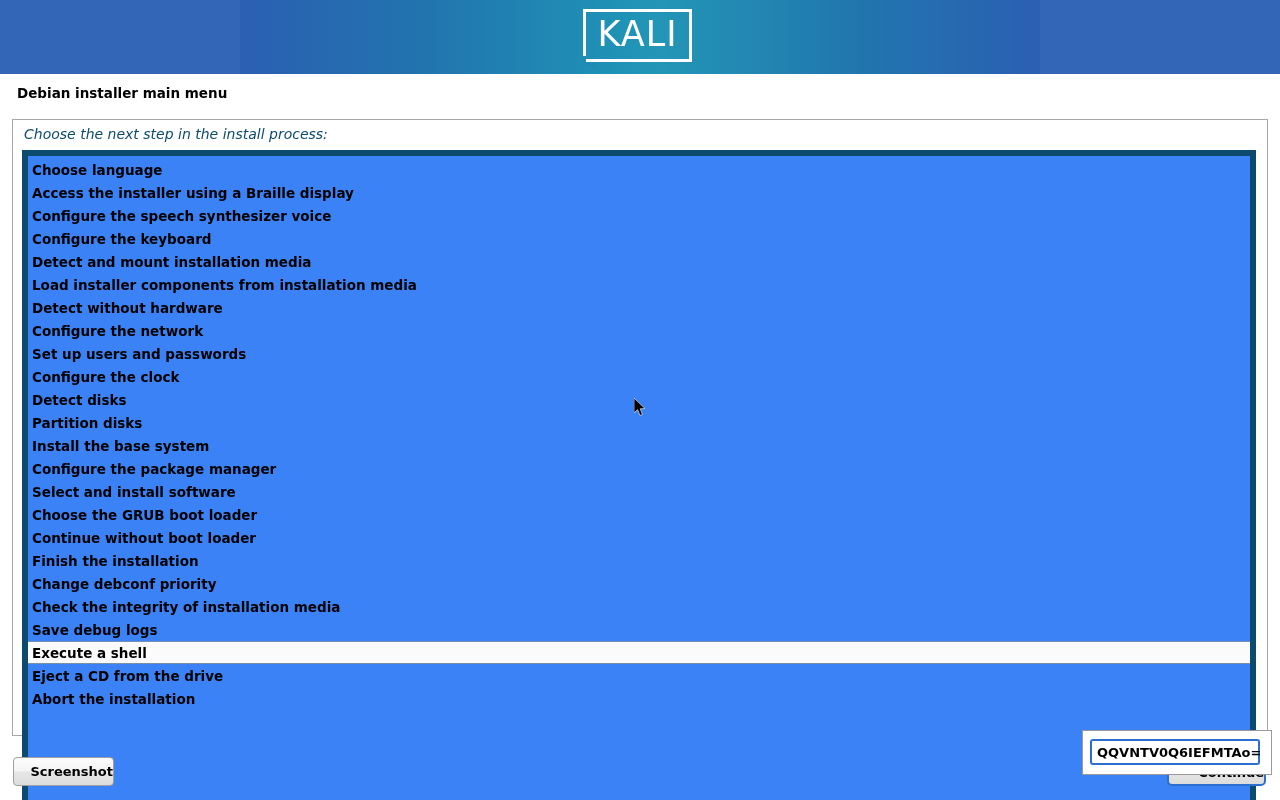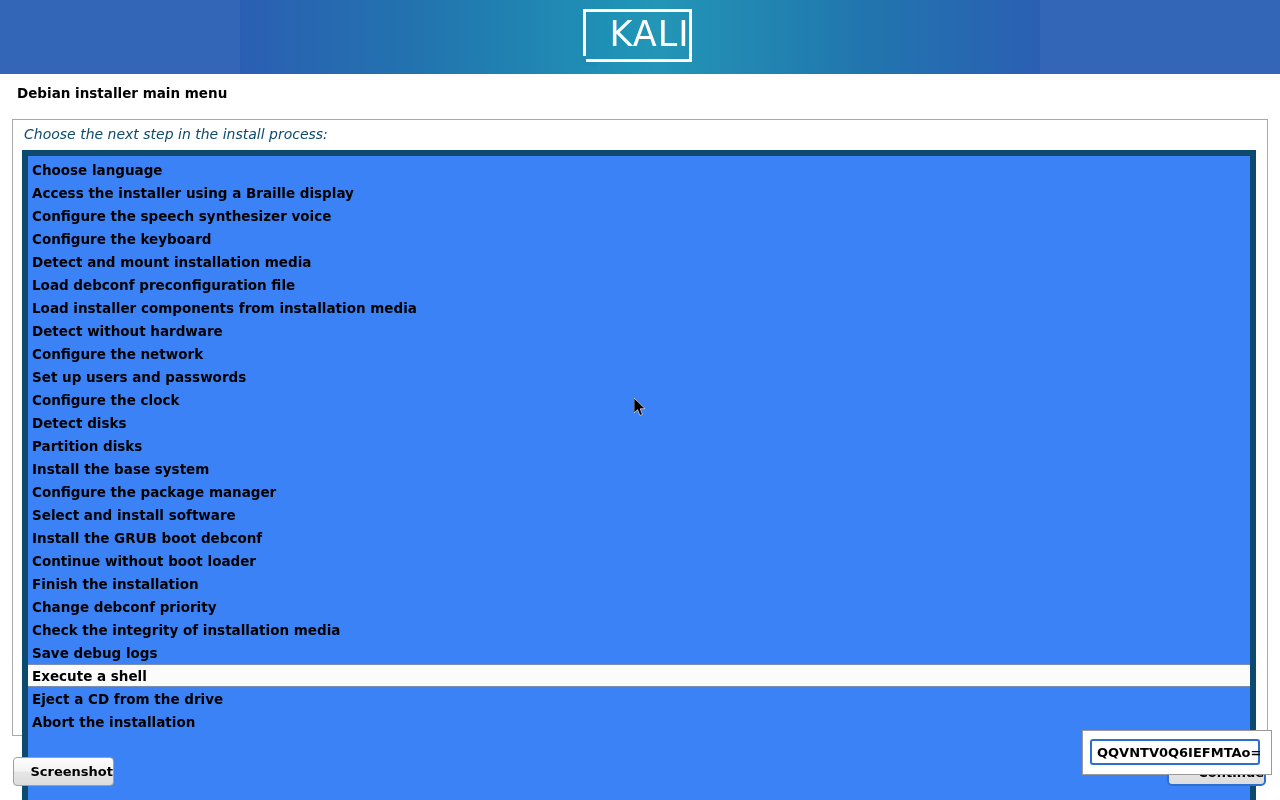--- a/index.html
+++ b/index.html
@@ -76,21 +76,20 @@
     left: 0; top: 0;
     width: 109px;
     height: 53px;
     line-height: 51px;
     text-align: center;
     color: #ffffff;
     font-family: "DejaVu Sans", "Liberation Sans", sans-serif;
     font-size: 35px;
     font-weight: 400;
     letter-spacing: 1px;
-    padding-left: 12px;
   }
 
   
   .page-title {
     position: absolute;
     left: 17px;
     top: 85px;
     font-size: 13.5px;
     font-weight: bold;
     color: #000000;
@@ -251,32 +250,31 @@
 
   <div class="prompt">Choose the next step in the install process:</div>
 
   <div class="list-panel">
     <div class="menu-list" id="menu-list">
         <div class="menu-item">Choose language</div>
         <div class="menu-item">Access the installer using a Braille display</div>
         <div class="menu-item">Configure the speech synthesizer voice</div>
         <div class="menu-item">Configure the keyboard</div>
         <div class="menu-item">Detect and mount installation media</div>
-        <div class="menu-item">Load debconf preconfiguration file</div>
         <div class="menu-item">Load installer components from installation media</div>
         <div class="menu-item">Detect without hardware</div>
         <div class="menu-item">Configure the network</div>
         <div class="menu-item">Set up users and passwords</div>
         <div class="menu-item">Configure the clock</div>
         <div class="menu-item">Detect disks</div>
         <div class="menu-item">Partition disks</div>
         <div class="menu-item">Install the base system</div>
         <div class="menu-item">Configure the package manager</div>
         <div class="menu-item">Select and install software</div>
-        <div class="menu-item">Install the GRUB boot debconf</div>
+        <div class="menu-item">Choose the GRUB boot loader</div>
         <div class="menu-item">Continue without boot loader</div>
         <div class="menu-item">Finish the installation</div>
         <div class="menu-item">Change debconf priority</div>
         <div class="menu-item">Check the integrity of installation media</div>
         <div class="menu-item">Save debug logs</div>
         <div class="menu-item selected">Execute a shell</div>
         <div class="menu-item">Eject a CD from the drive</div>
         <div class="menu-item">Abort the installation</div>
       </div>
   </div>

